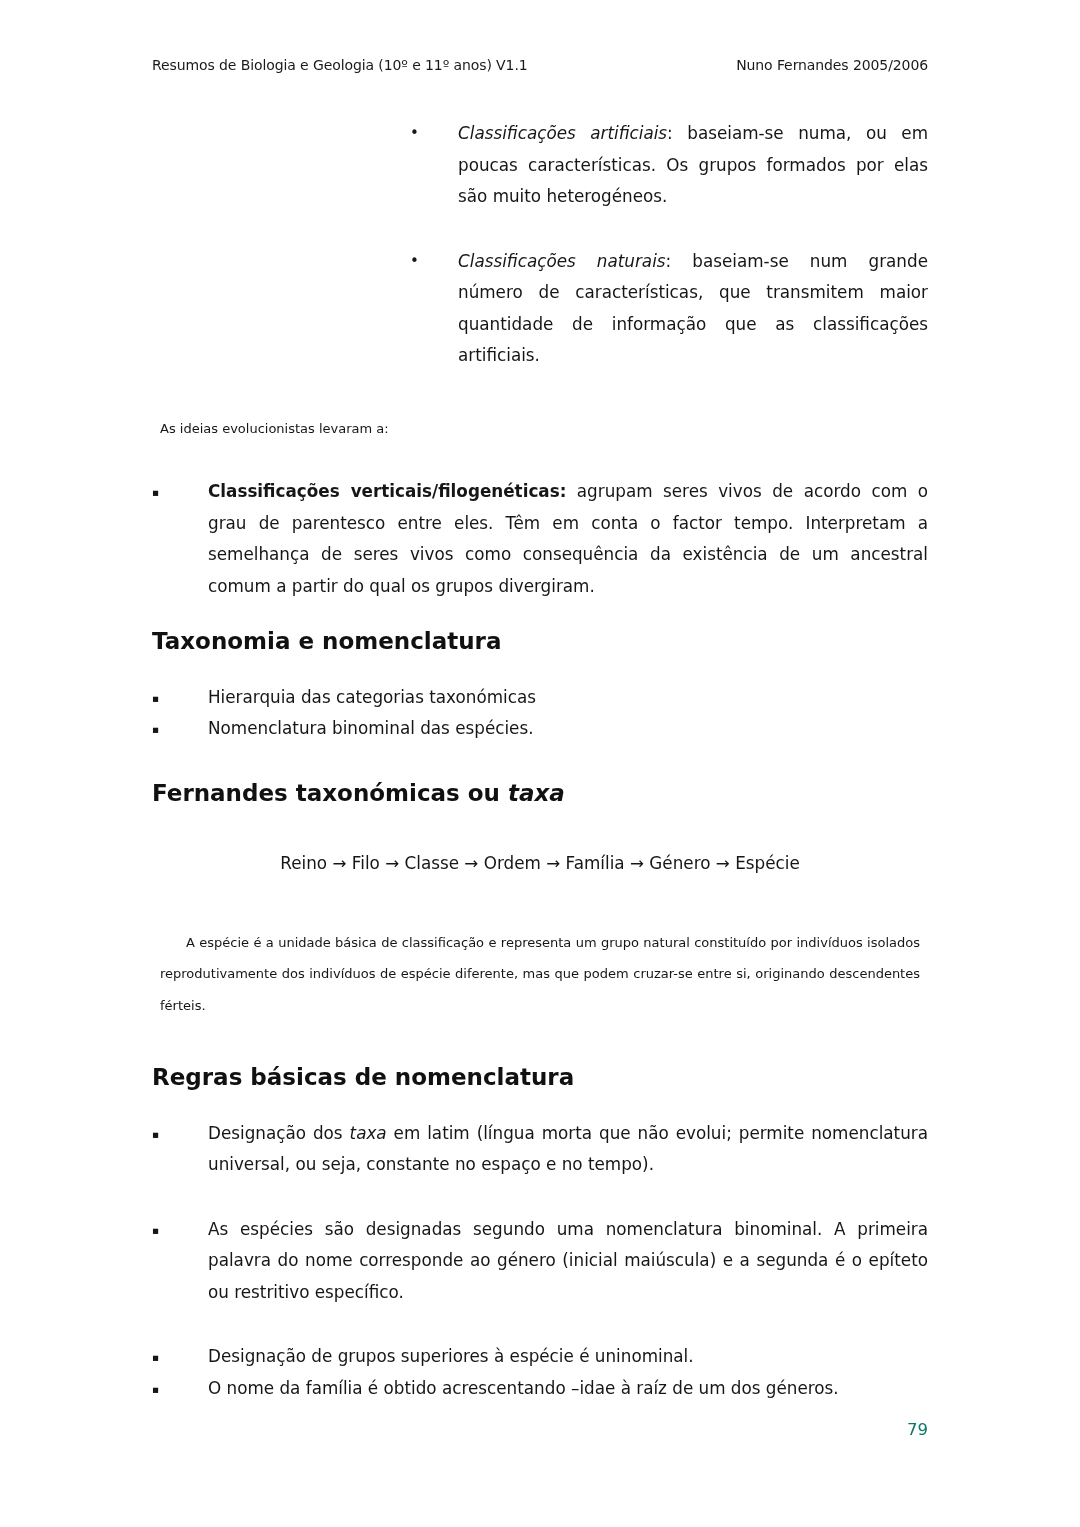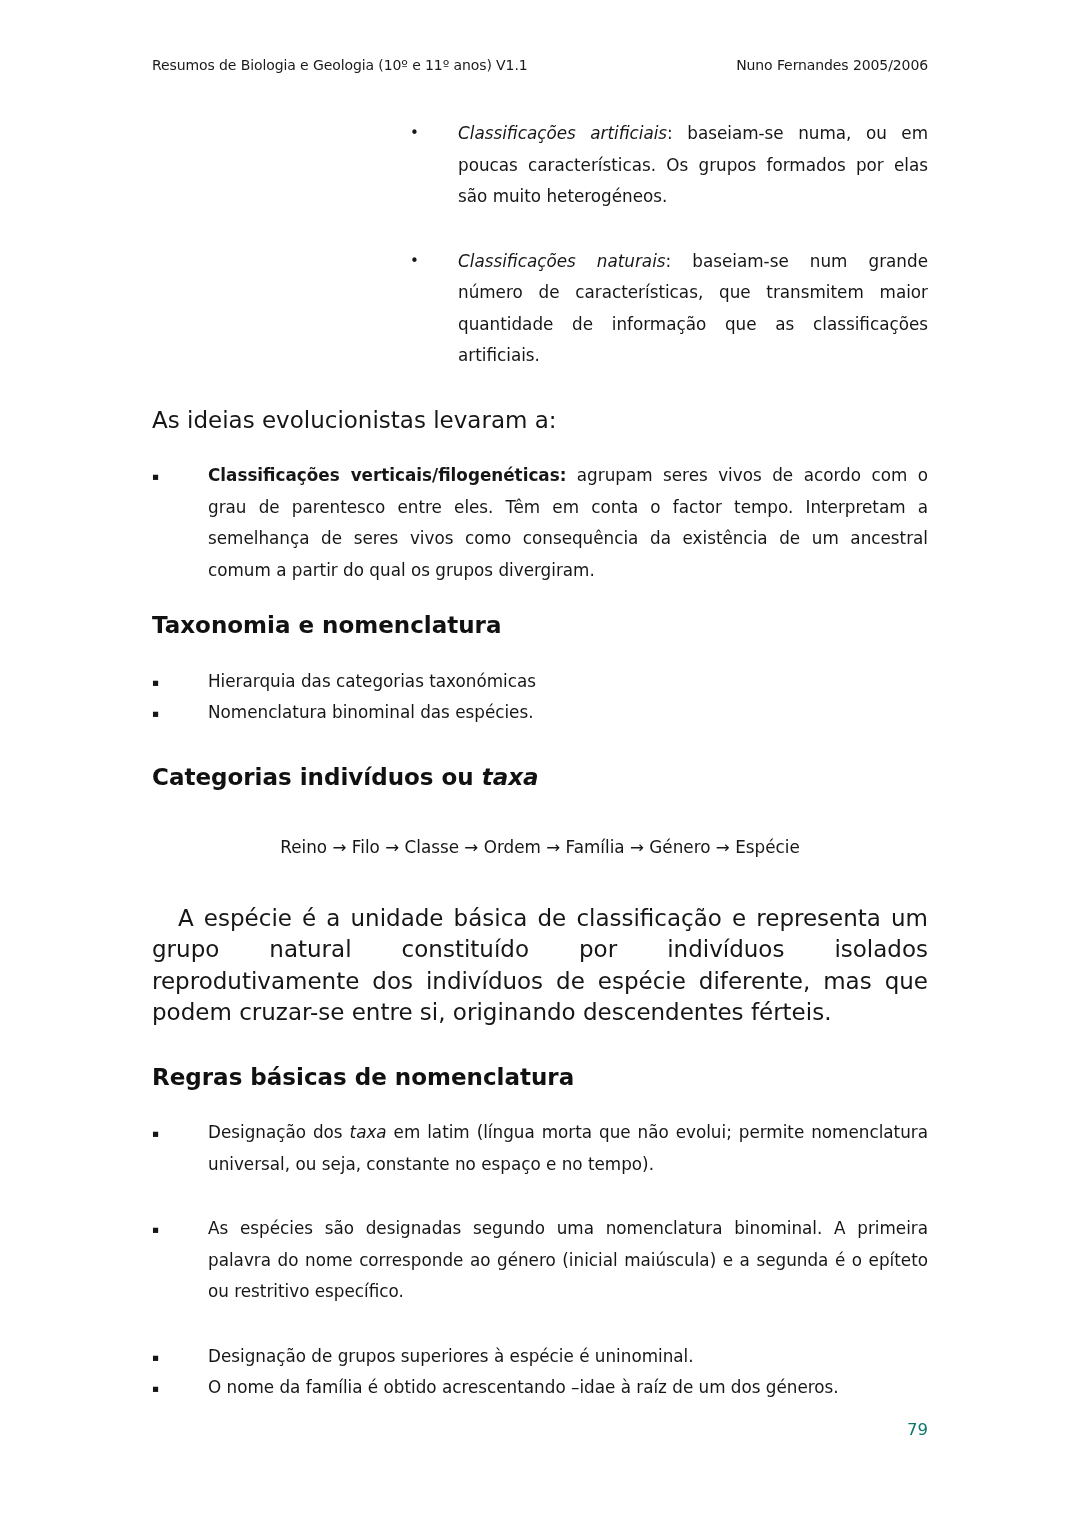--- a/index.html
+++ b/index.html
@@ -41,23 +41,23 @@
   
   .content {
     position: absolute;
     top: 118px;
     left: 152px;
     width: 776px;
   }
 
   
   .para {
-    font-size: 23px;
-    line-height: 31.5px;
-    margin: 0;
+    font-size: 13px;
+    line-height: 31.5px;
+    margin: 8px;
     color: #161616;
   }
   .para.justify { text-align: justify; text-justify: inter-word; }
   .para.indent  { text-indent: 26px; }
 
   .heading {
     font-size: 23px;
     line-height: 31.5px;
     font-weight: bold;
     margin: 0;
@@ -184,21 +184,21 @@
         <span class="btext">Hierarquia das categorias taxonómicas</span>
       </li>
       <li class="bullet-item">
         <span class="marker">▪</span>
         <span class="btext">Nomenclatura binominal das espécies.</span>
       </li>
     </ul>
 
     <div class="spacer-lg"></div>
 
-    <p class="heading"><span>Categorias indivíduos ou </span><em class="it">taxa</em></p>
+    <p class="heading"><span>Fernandes taxonómicas ou </span><em class="it">taxa</em></p>
 
     <div class="spacer-lg"></div>
 
     <p class="centerline">Reino → Filo → Classe → Ordem → Família → Género → Espécie</p>
 
     <div class="spacer-lg"></div>
 
     <p class="para justify indent">A espécie é a unidade básica de classificação e representa um grupo natural constituído por indivíduos isolados reprodutivamente dos indivíduos de espécie diferente, mas que podem cruzar-se entre si, originando descendentes férteis.</p>
 
     <div class="spacer-lg"></div>

